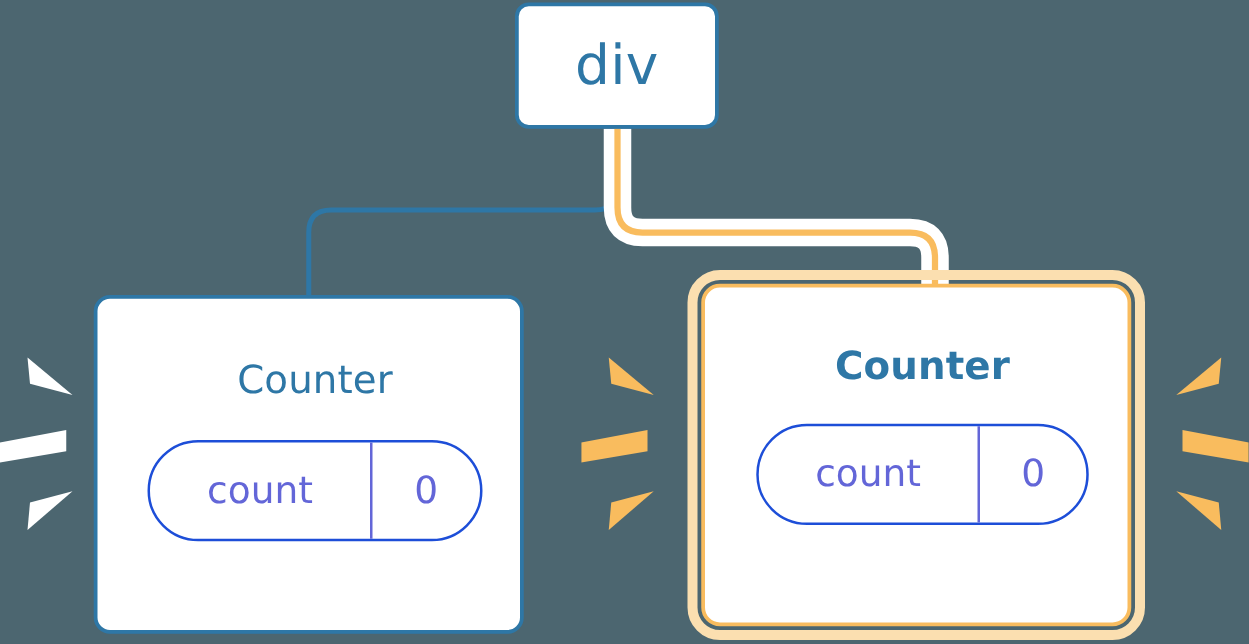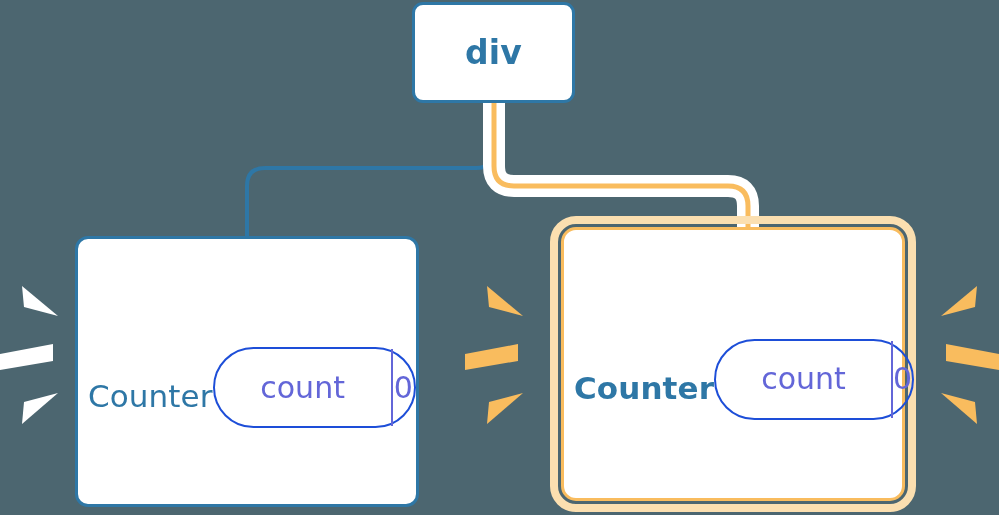--- a/index.html
+++ b/index.html
@@ -40,34 +40,34 @@
     top: 2px;
     width: 163px;
     height: 101px;
     border: 3px solid #2e77a6;
     border-radius: 11px;
     display: flex;
     align-items: center;
     justify-content: center;
   }
   .node-div .node-title {
-    font-size: 33px;
+    font-size: 44px;
     color: #2e77a6;
-    font-weight: 700;
+    font-weight: 400;
     letter-spacing: 0.2px;
     line-height: 1;
   }
 
   .node-counter {
     width: 344px;
     height: 271px;
     border: 3px solid #2e77a6;
     border-radius: 13px;
     display: flex;
-    flex-direction: row;
+    flex-direction: column;
     align-items: center;
     justify-content: flex-start;
     padding-left: 10px;
   }
   .counter-left {
     left: 75px;
     top: 236px;
   }
   .counter-right {
     left: 561px;

